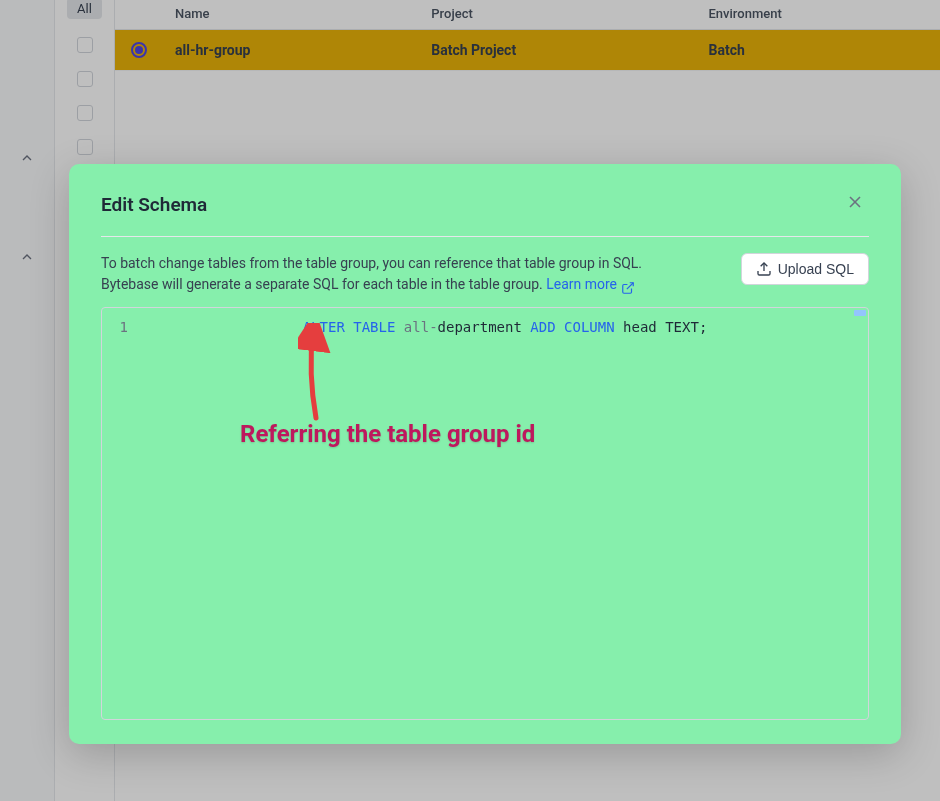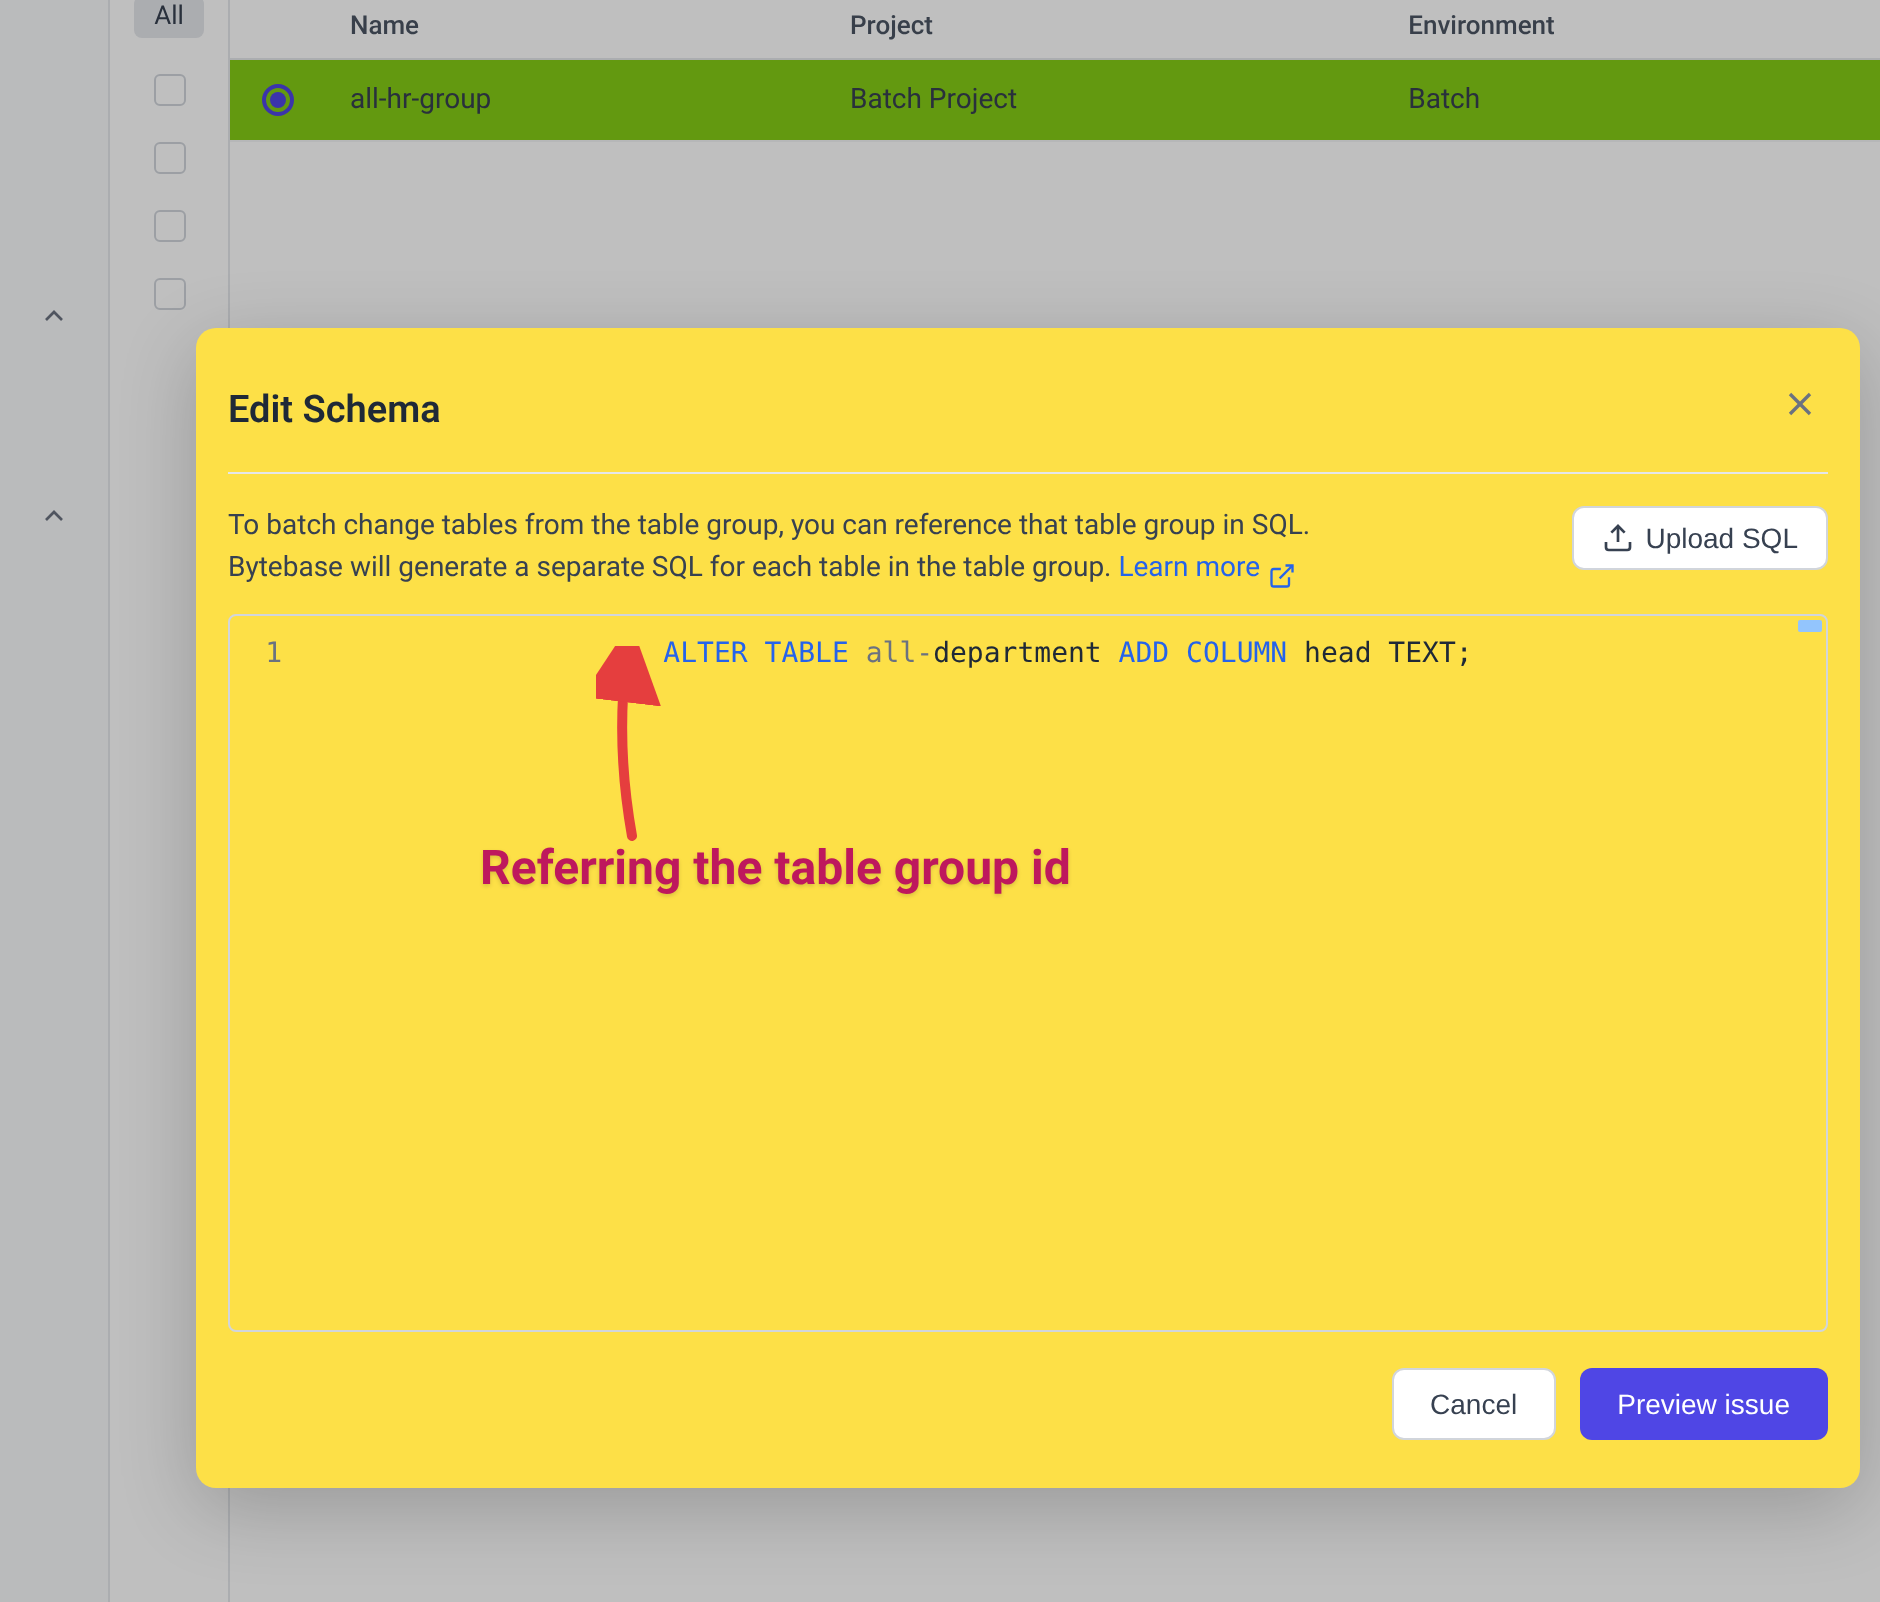--- a/index.html
+++ b/index.html
@@ -13,27 +13,27 @@
   .col2 { width: 60px; background: #fff; border-right: 1px solid #e5e7eb; display: flex; flex-direction: column; align-items: center; padding-top: 0; }
   .all-chip { margin-top: -2px; background: #e5e7eb; padding: 3px 10px; border-radius: 4px; font-size: 13px; color: #374151; }
   .checkbox-col { margin-top: 18px; display: flex; flex-direction: column; gap: 18px; }
   .checkbox { width: 16px; height: 16px; border: 1.5px solid #d1d5db; border-radius: 3px; background: #fff; }
   .main { flex: 1; background: #fff; }
   .table { width: 100%; border-collapse: collapse; }
   .table th { text-align: left; font-weight: 500; color: #4b5563; font-size: 13px; padding: 6px 20px 8px; border-bottom: 1px solid #e5e7eb; margin-top: 20px; }
   .table th:first-child { width: 40px; padding-left: 16px; padding-right: 0; }
   .table td { padding: 12px 20px; border-bottom: 1px solid #f3f4f6; font-size: 14px; color: #374151; }
   .table td:first-child { padding-left: 16px; padding-right: 0; width: 40px; }
-  .row { background: #84cc16; }
+  .row { background: #eab308; font-weight: bold; }
   .radio-outer { width: 16px; height: 16px; border: 2px solid #4f46e5; border-radius: 50%; display: flex; align-items: center; justify-content: center; }
   .radio-inner { width: 8px; height: 8px; background: #4f46e5; border-radius: 50%; }
 
   
   .overlay { position: absolute; inset: 0; background: rgba(0,0,0,0.25); display: flex; align-items: flex-start; justify-content: center; }
-  .modal { position: absolute; top: 164px; left: 69px; width: 832px; height: 580px; background: #fde047; border-radius: 10px; box-shadow: 0 10px 40px rgba(0,0,0,0.2); display: flex; flex-direction: column; padding: 24px 16px; margin-left: 29px; }
+  .modal { position: absolute; top: 164px; left: 69px; width: 832px; height: 580px; background: #86efac; border-radius: 10px; box-shadow: 0 10px 40px rgba(0,0,0,0.2); display: flex; flex-direction: column; padding: 24px 32px; }
   .modal-header { display: flex; justify-content: space-between; align-items: center; padding-bottom: 16px; border-bottom: 1px solid #e5e7eb; }
   .modal-title { font-size: 19px; font-weight: 600; color: #1f2937; }
   .close-btn { background: none; border: none; cursor: pointer; color: #6b7280; font-size: 22px; line-height: 1; padding: 4px; }
   .modal-desc-row { display: flex; align-items: flex-start; justify-content: space-between; gap: 36px; padding: 16px 0 12px; }
   .modal-desc { font-size: 14px; color: #374151; line-height: 1.5; max-width: 580px; }
   .learn-link { color: #2563eb; text-decoration: none; display: inline-flex; align-items: flex-end; gap: 4px; }
   .upload-btn { display: inline-flex; align-items: flex-end; gap: 6px; border: 1px solid #d1d5db; background: #fff; padding: 7px 14px; border-radius: 6px; font-size: 14px; color: #374151; cursor: pointer; white-space: nowrap; }
   .editor { flex: 1; border: 1px solid #d1d5db; border-radius: 4px; position: relative; overflow: hidden; }
   .editor-strip { position: absolute; top: 2px; right: 2px; width: 12px; height: 6px; background: #93c5fd; border-radius: 1px; }
   .editor-content { display: flex; font-family: "SF Mono", Menlo, Monaco, Consolas, monospace; font-size: 14px; line-height: 22px; padding: 8px 0; }
@@ -136,24 +136,20 @@
     </div>
 
     <div class="editor">
       <div class="editor-strip"></div>
       <div class="editor-content">
         <div class="gutter">1</div>
         <div class="code"><span class="kw">ALTER</span> <span class="kw">TABLE</span> <span class="muted">all-</span><span>department </span><span class="kw">ADD</span> <span class="kw">COLUMN</span><span> head TEXT;</span></div>
       </div>
     </div>
 
-    <div class="modal-footer">
-      <button class="btn btn-cancel">Cancel</button>
-      <button class="btn btn-primary">Preview issue</button>
-    </div>
   </div>
 </div>
 
 <svg class="annotation-arrow" width="40" height="100" viewBox="0 0 40 100">
   <defs>
     <marker id="arrowhead" markerWidth="8" markerHeight="8" refX="4" refY="4" orient="auto">
       <polygon points="0 0, 8 4, 0 8" fill="#e53e3e"></polygon>
     </marker>
   </defs>
   <path d="M 18 95 Q 10 50 15 8" stroke="#e53e3e" stroke-width="5" fill="none" marker-end="url(#arrowhead)" stroke-linecap="round"></path>

